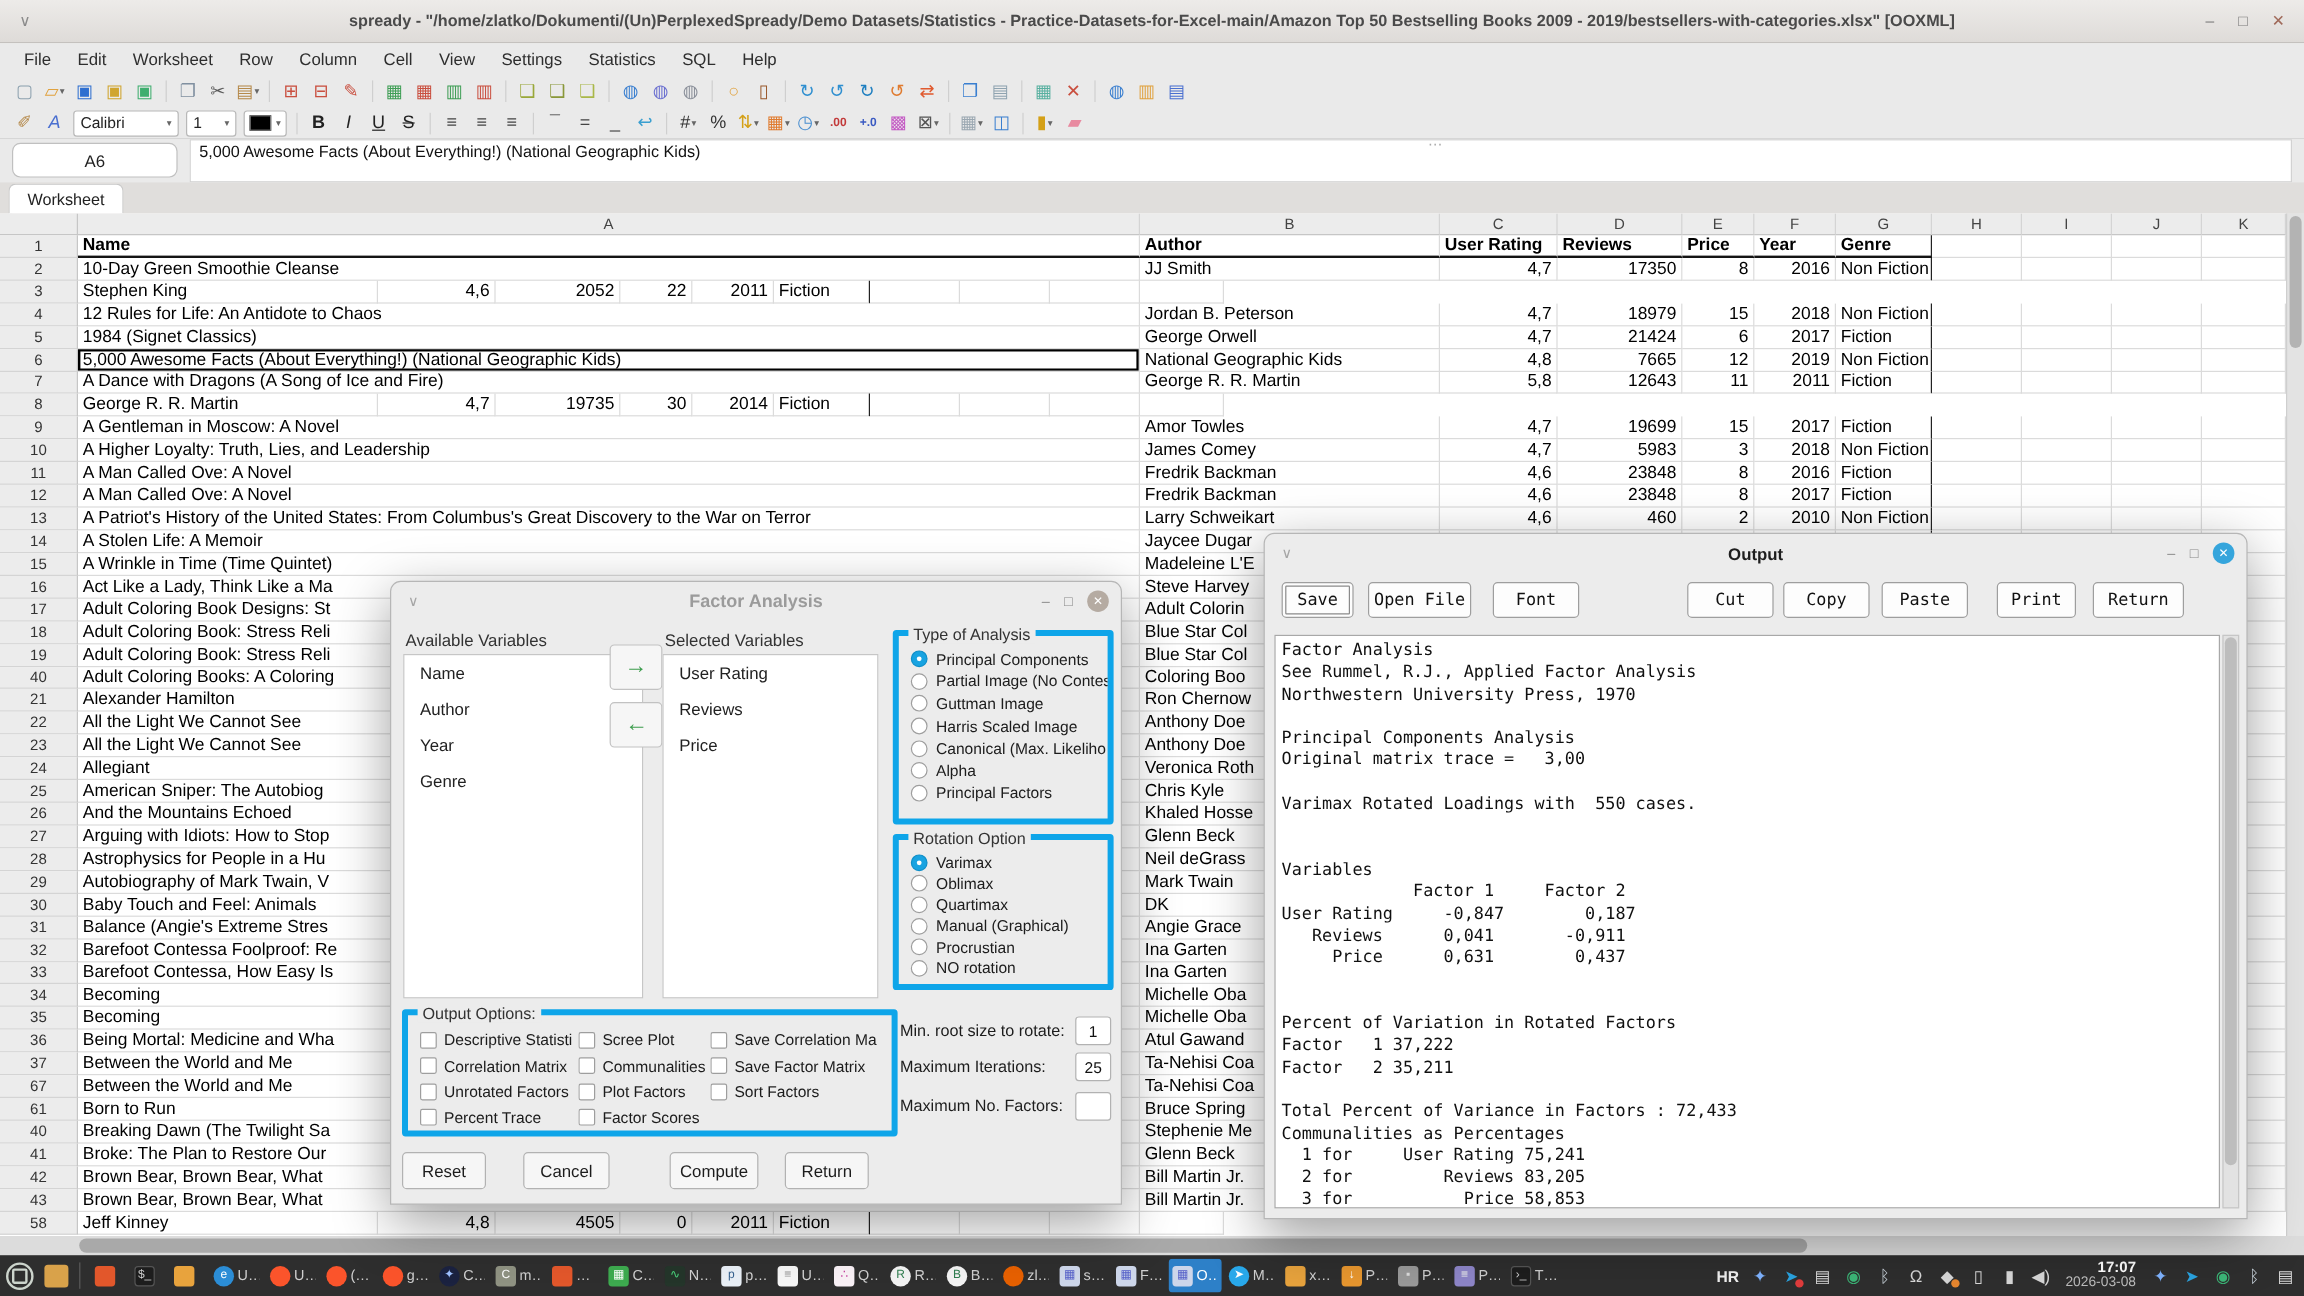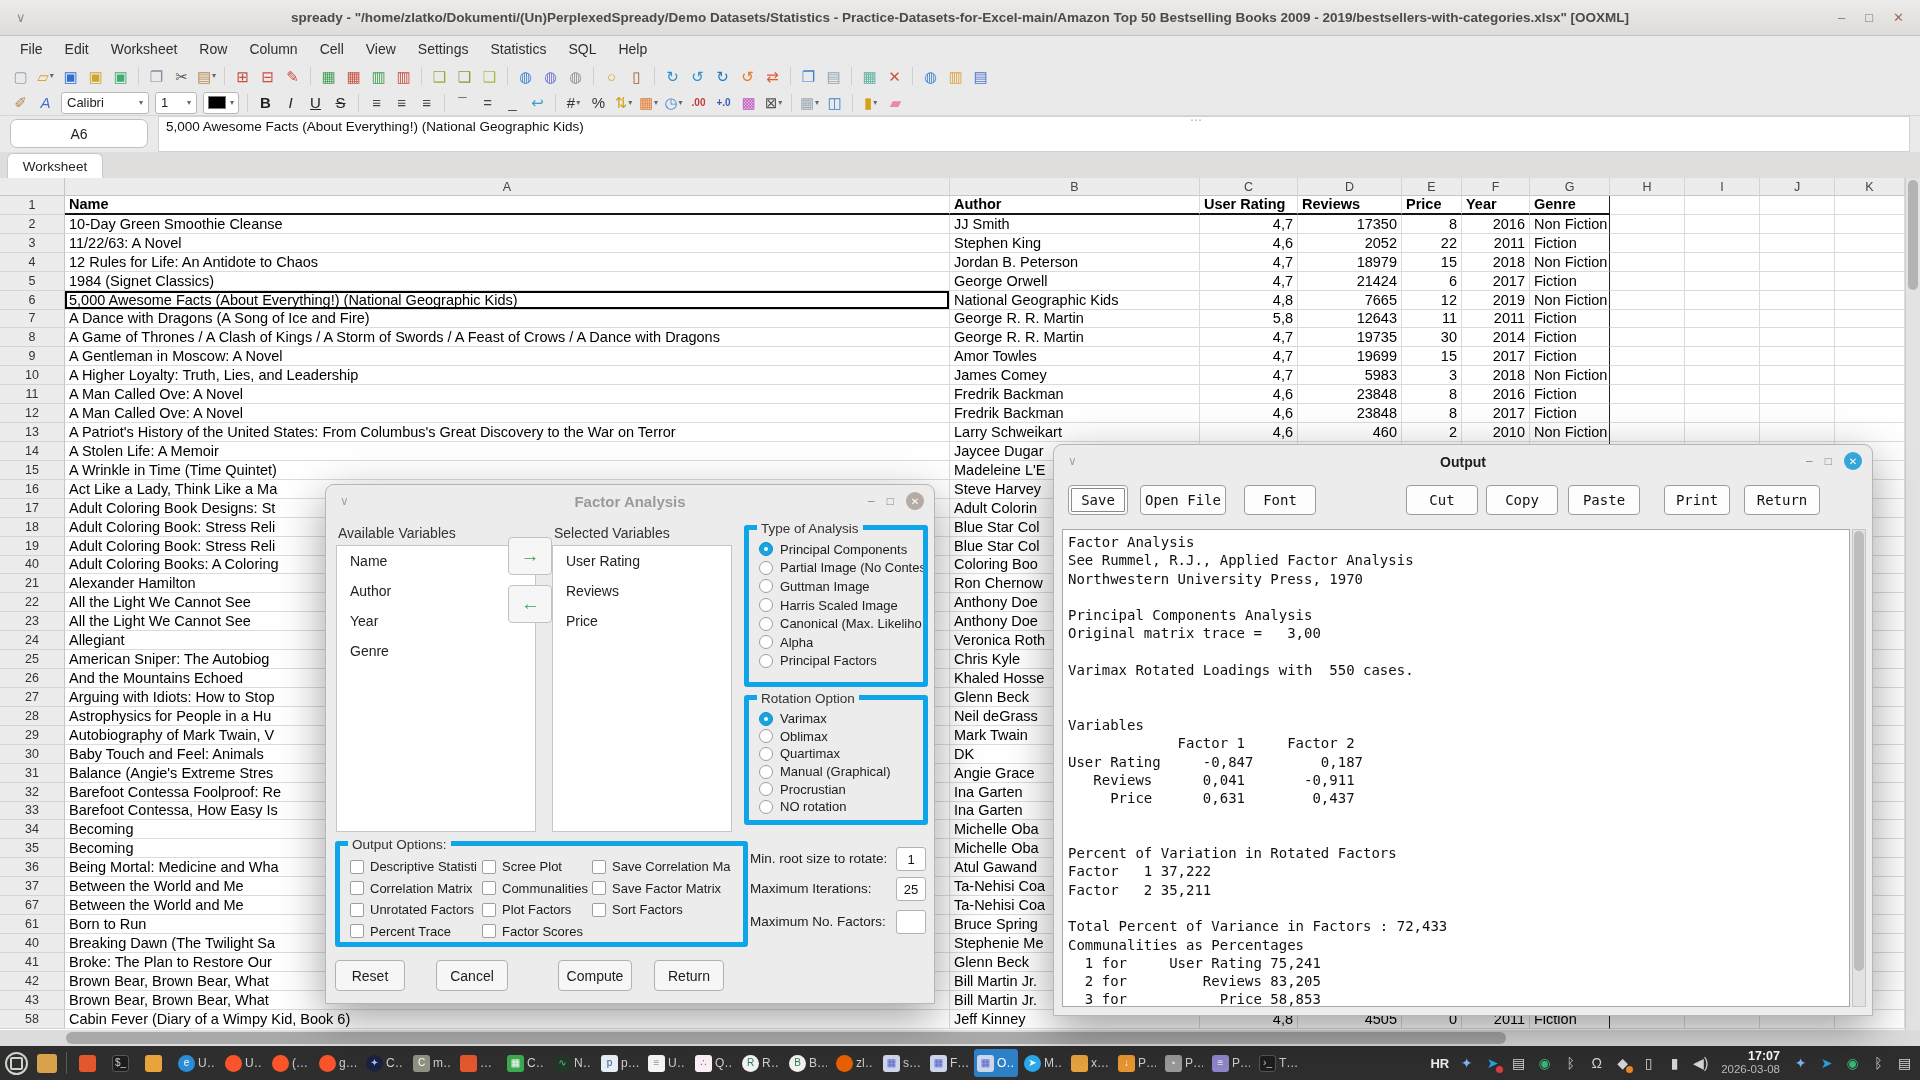--- a/index.html
+++ b/index.html
@@ -414,21 +414,20 @@
       <div class="cell num" style="width: 60px;">8</div>
       <div class="cell num" style="width: 68px;">2016</div>
       <div class="cell tableedge" style="width: 80px;">Non Fiction</div>
       <div class="cell" style="width: 75px;"></div>
       <div class="cell" style="width: 75px;"></div>
       <div class="cell" style="width: 75px;"></div>
       <div class="cell" style="width: 70px;"></div>
     </div>
     <div class="row">
       <div class="gut">3</div>
-      <div class="cell" style="width: 885px;">11/22/63: A Novel</div>
       <div class="cell" style="width: 250px;">Stephen King</div>
       <div class="cell num" style="width: 98px;">4,6</div>
       <div class="cell num" style="width: 104px;">2052</div>
       <div class="cell num" style="width: 60px;">22</div>
       <div class="cell num" style="width: 68px;">2011</div>
       <div class="cell tableedge" style="width: 80px;">Fiction</div>
       <div class="cell" style="width: 75px;"></div>
       <div class="cell" style="width: 75px;"></div>
       <div class="cell" style="width: 75px;"></div>
       <div class="cell" style="width: 70px;"></div>
@@ -484,21 +483,20 @@
       <div class="cell num" style="width: 60px;">11</div>
       <div class="cell num" style="width: 68px;">2011</div>
       <div class="cell tableedge" style="width: 80px;">Fiction</div>
       <div class="cell" style="width: 75px;"></div>
       <div class="cell" style="width: 75px;"></div>
       <div class="cell" style="width: 75px;"></div>
       <div class="cell" style="width: 70px;"></div>
     </div>
     <div class="row">
       <div class="gut">8</div>
-      <div class="cell" style="width: 885px;">A Game of Thrones / A Clash of Kings / A Storm of Swords / A Feast of Crows / A Dance with Dragons</div>
       <div class="cell" style="width: 250px;">George R. R. Martin</div>
       <div class="cell num" style="width: 98px;">4,7</div>
       <div class="cell num" style="width: 104px;">19735</div>
       <div class="cell num" style="width: 60px;">30</div>
       <div class="cell num" style="width: 68px;">2014</div>
       <div class="cell tableedge" style="width: 80px;">Fiction</div>
       <div class="cell" style="width: 75px;"></div>
       <div class="cell" style="width: 75px;"></div>
       <div class="cell" style="width: 75px;"></div>
       <div class="cell" style="width: 70px;"></div>
@@ -988,21 +986,20 @@
       <div class="cell" style="width: 60px;"></div>
       <div class="cell" style="width: 68px;"></div>
       <div class="cell tableedge" style="width: 80px;"></div>
       <div class="cell" style="width: 75px;"></div>
       <div class="cell" style="width: 75px;"></div>
       <div class="cell" style="width: 75px;"></div>
       <div class="cell" style="width: 70px;"></div>
     </div>
     <div class="row">
       <div class="gut">58</div>
-      <div class="cell" style="width: 885px;">Cabin Fever (Diary of a Wimpy Kid, Book 6)</div>
       <div class="cell" style="width: 250px;">Jeff Kinney</div>
       <div class="cell num" style="width: 98px;">4,8</div>
       <div class="cell num" style="width: 104px;">4505</div>
       <div class="cell num" style="width: 60px;">0</div>
       <div class="cell num" style="width: 68px;">2011</div>
       <div class="cell tableedge" style="width: 80px;">Fiction</div>
       <div class="cell" style="width: 75px;"></div>
       <div class="cell" style="width: 75px;"></div>
       <div class="cell" style="width: 75px;"></div>
       <div class="cell" style="width: 70px;"></div>

